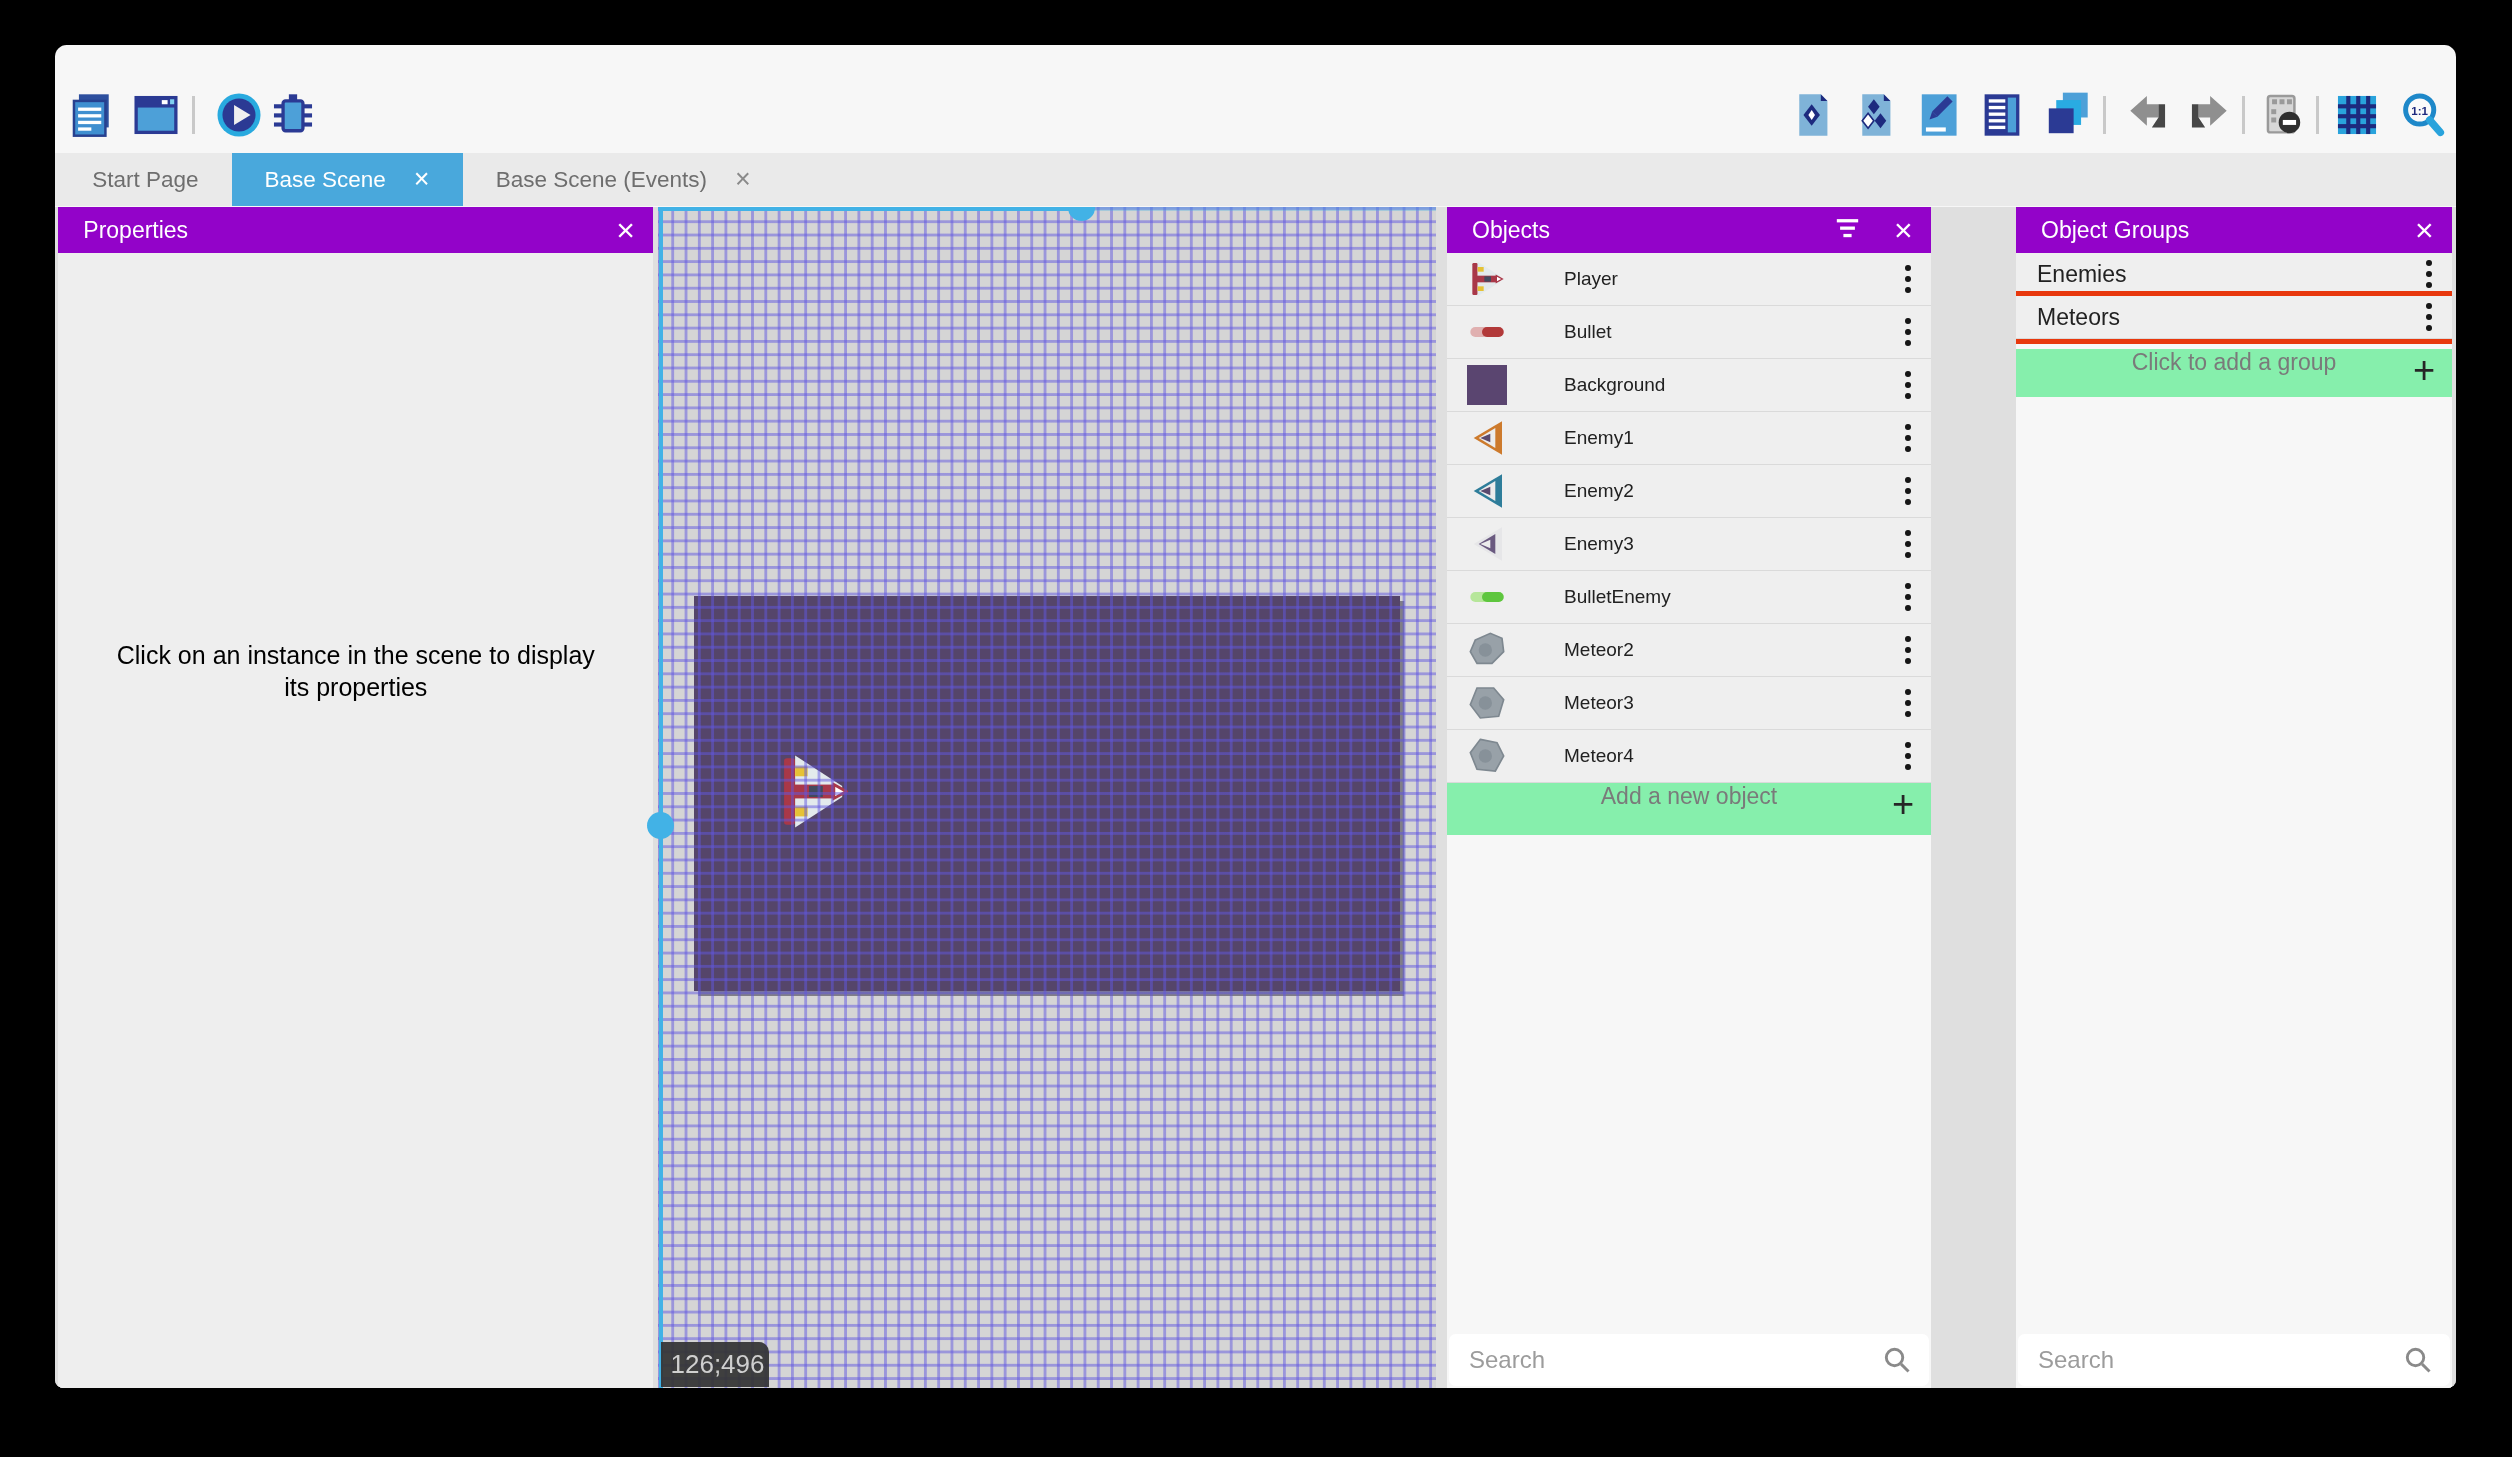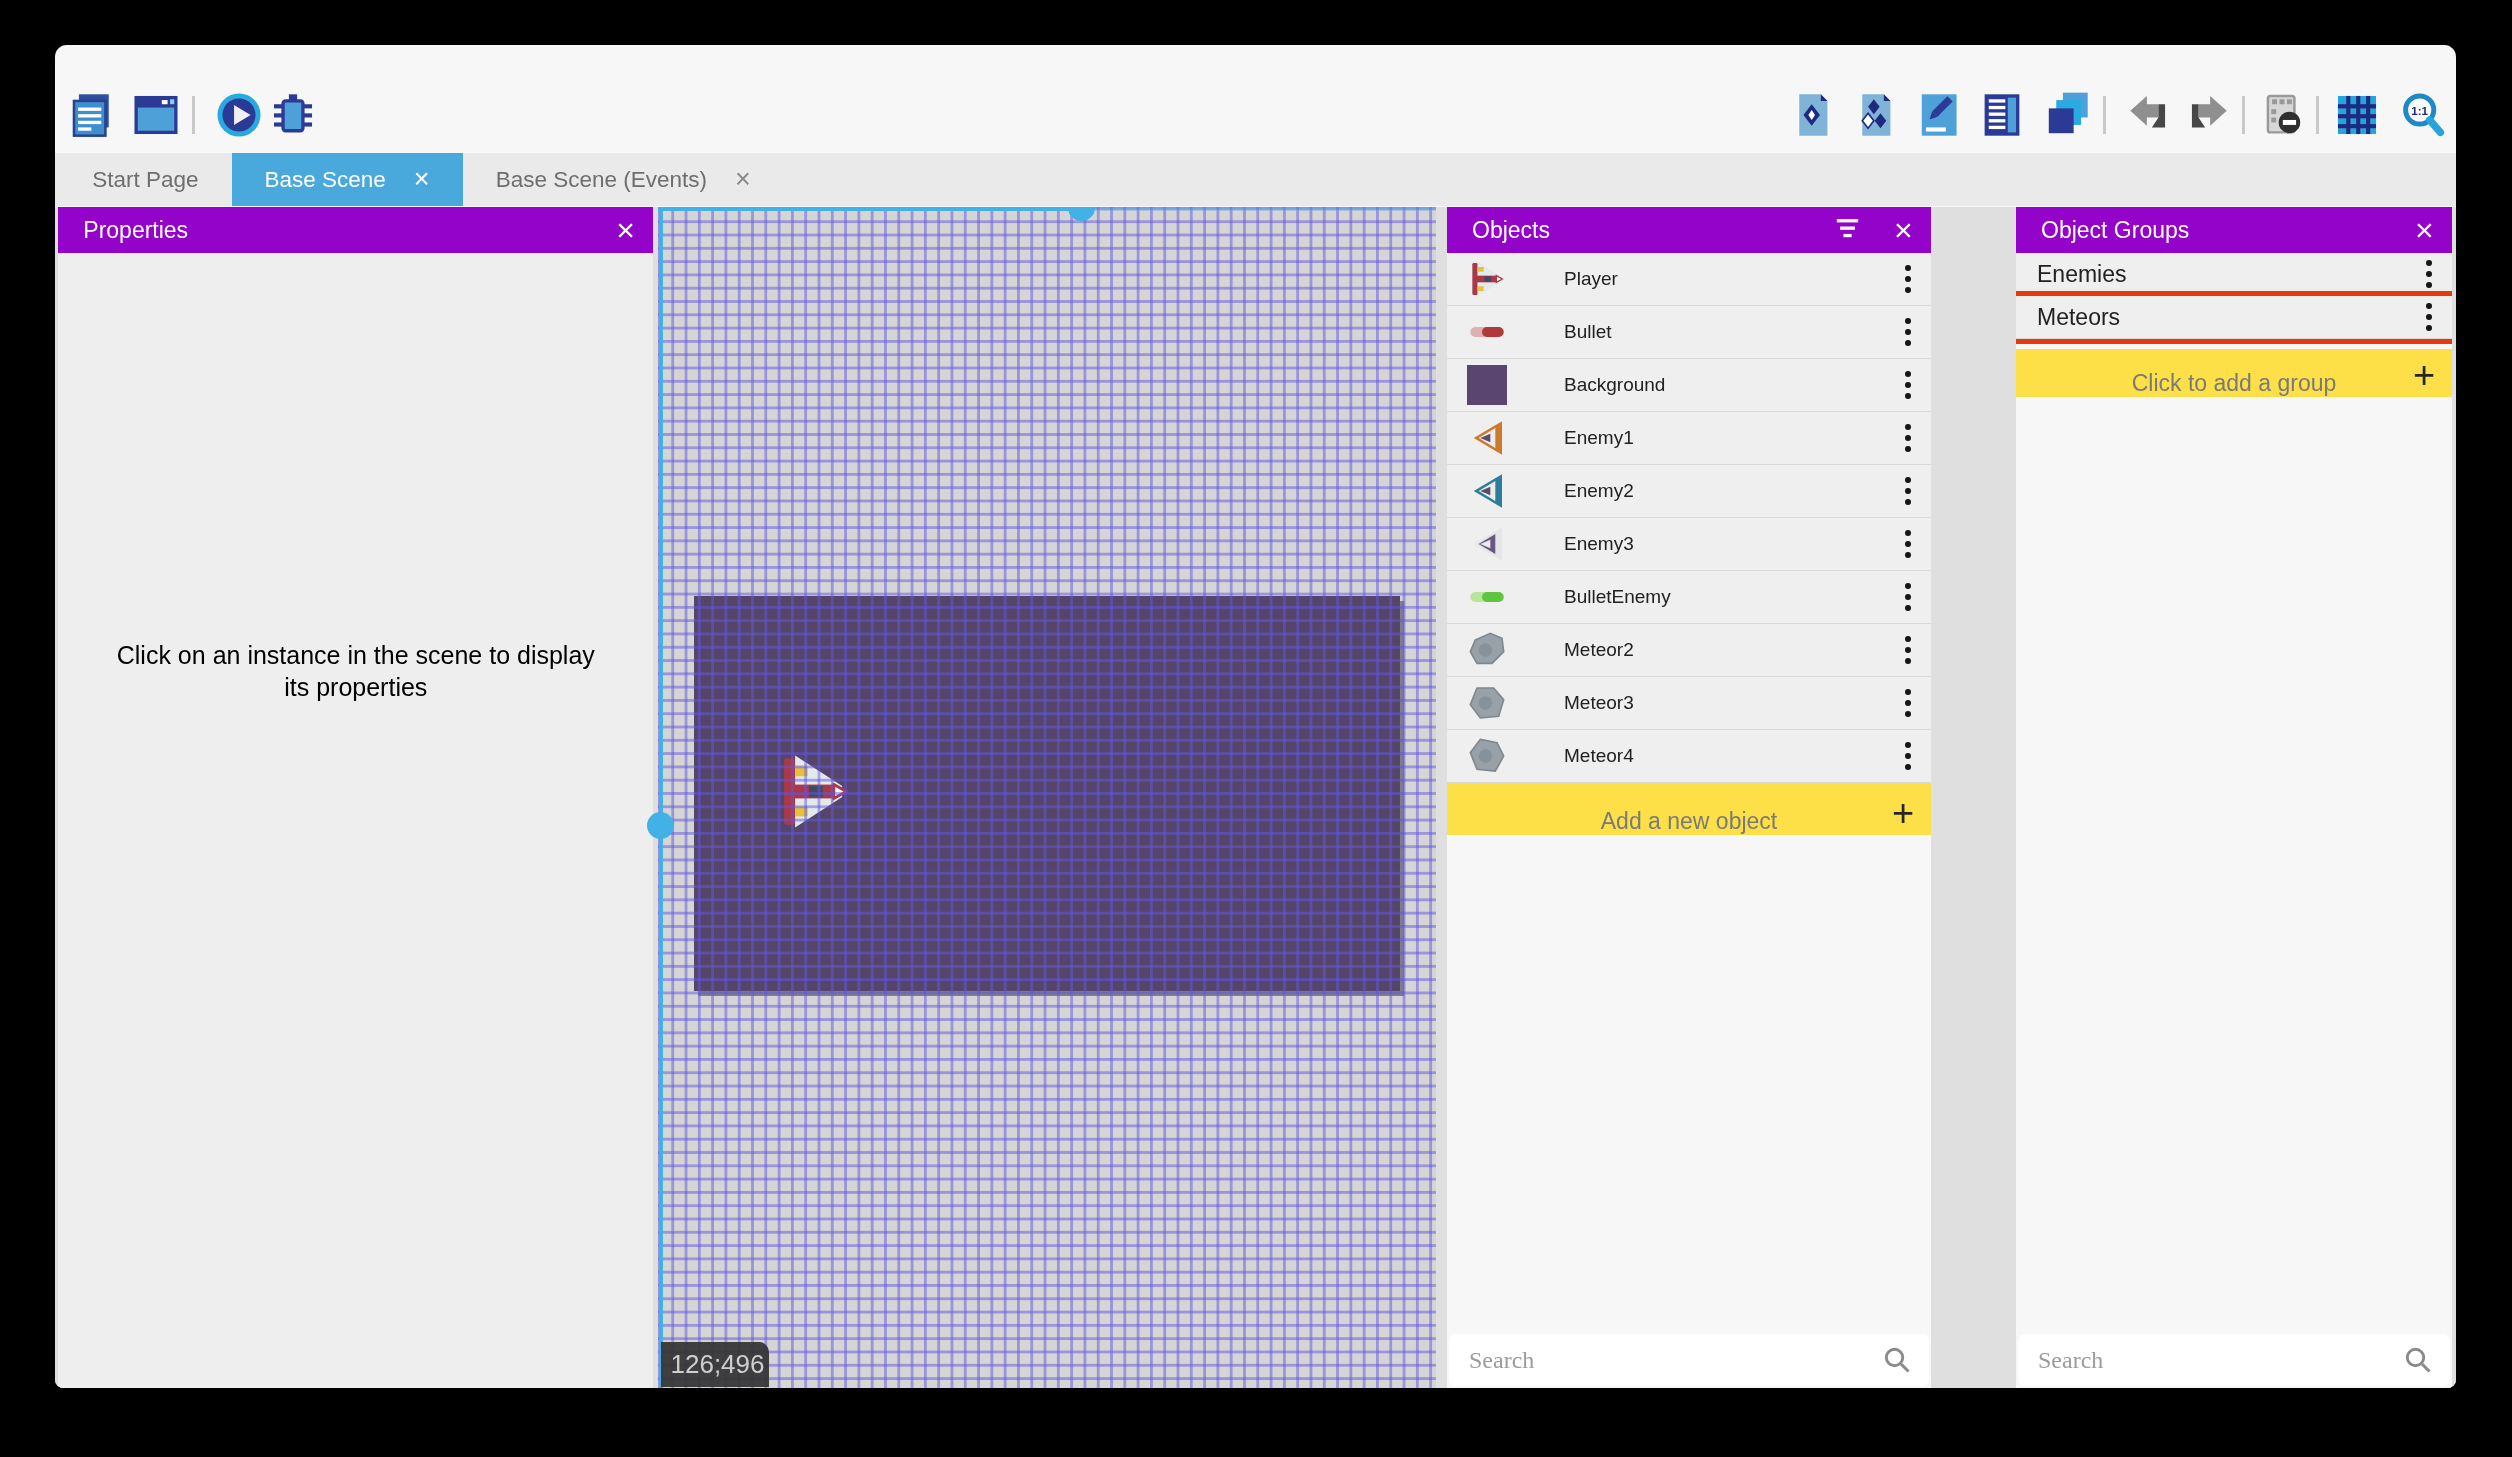--- a/index.html
+++ b/index.html
@@ -61,33 +61,33 @@
   
   #objects-panel{left:1392px;width:484px;}
   #groups-panel{left:1961px;width:436px;}
   .list-body{position:absolute;top:46px;left:0;right:0;bottom:0;background:#f7f7f7;}
   .obj-row{height:52px;display:flex;align-items:center;border-bottom:1.7px solid #dadada;
            background:#efefef;cursor:pointer;}
   .obj-thumb{width:40px;height:40px;margin-left:20px;flex:0 0 auto;}
   .obj-label{font-size:19px;color:#212121;margin-left:57px;flex:1;}
   .kebab{width:33px;margin-right:6.7px;display:flex;flex-direction:column;align-items:center;gap:5px;cursor:pointer;}
   .kebab i{width:5.8px;height:5.8px;border-radius:50%;background:#161616;display:block;}
-  .add-row{height:52px;display:flex;align-items:flex-end;justify-content:center;position:relative;
-           background:#fde047;cursor:pointer;}
+  .add-row{height:52px;display:flex;align-items:flex-start;justify-content:center;position:relative;
+           background:#86efac;cursor:pointer;}
   .add-row .add-label{font-size:23px;color:#7a7a7a;}
   .add-row .plus{position:absolute;right:16.7px;font-size:38px;color:#262626;font-weight:400;}
   .group-row{height:42px;display:flex;align-items:center;border-bottom:1.7px solid #dadada;
              background:#efefef;cursor:pointer;position:relative;}
   .group-label{font-size:23px;color:#212121;margin-left:21px;flex:1;}
   .group-row.highlighted{outline:5.8px solid #e8380d;z-index:4;gap:16px;}
   .group-add{margin-top:10px;height:48px;}
   .search-box{position:absolute;left:1.7px;right:1.7px;bottom:1.7px;height:52px;background:#fff;
               border-radius:6.7px;display:flex;align-items:center;}
   .search-box input{flex:1;border:none;outline:none;font-size:24px;color:#444;margin-left:18.3px;
-              font-family:Liberation Serif, serif;background:transparent;}
+              font-family:Liberation Sans, sans-serif;background:transparent;}
   .search-box input::placeholder{color:#9c9c9c;}
   .search-box svg{margin-right:18.3px;flex:0 0 auto;}
 </style>
 </head>
 <body>
 
 <div class="stage">
   <div class="window">
 
 

